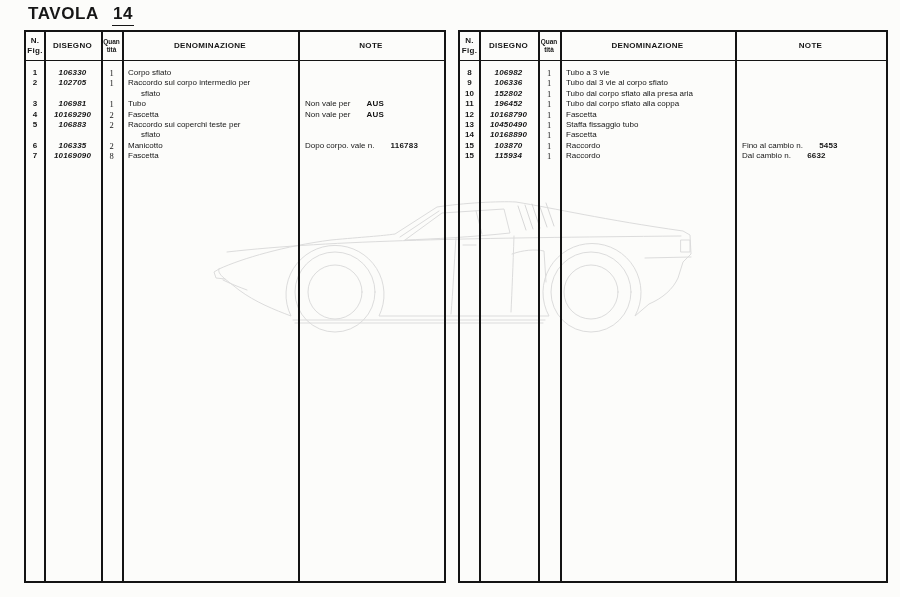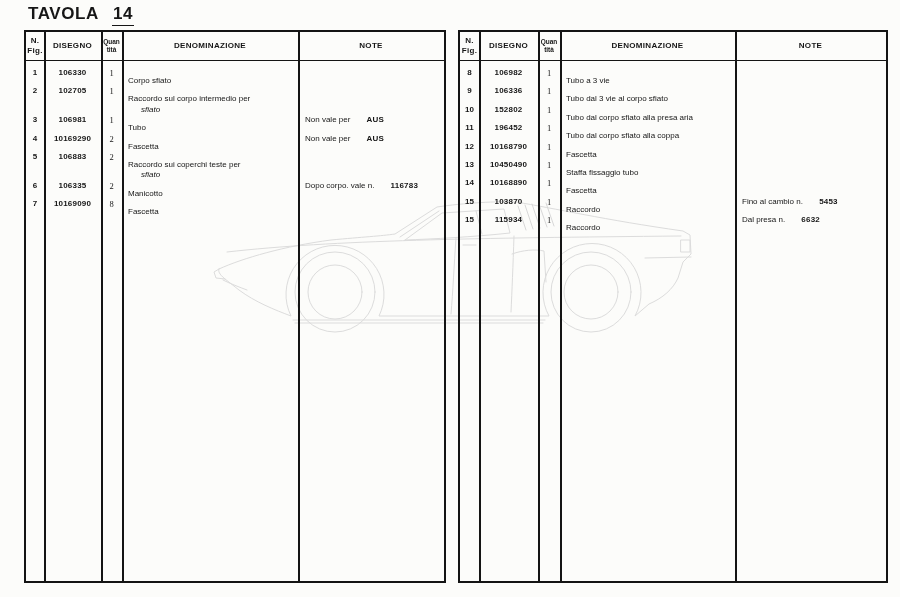--- a/index.html
+++ b/index.html
@@ -23,24 +23,24 @@
   #table-left .v1{left:18px}#table-left .v2{left:75px}#table-left .v3{left:96px}#table-left .v4{left:272px}
   #table-right .v1{left:19px}#table-right .v2{left:78px}#table-right .v3{left:100px}#table-right .v4{left:275px}
   .thead{display:flex;height:28px;border-bottom:1.5px solid #141414;}
   .hcell{display:flex;flex-direction:column;align-items:center;justify-content:center;
     font-weight:bold;font-size:8px;line-height:1.2;text-align:center;letter-spacing:.3px;}
   .hcell.qty{font-size:6.5px;letter-spacing:0;}
   .tbody{padding-top:7px;}
   .row{display:flex;align-items:flex-start;font-size:8px;line-height:10.4px;}
   .cell{box-sizing:border-box;}
   .cell.fig{text-align:center;font-weight:bold;}
-  .cell.disegno{text-align:center;font-weight:bold;letter-spacing:.2px;}
+  .cell.disegno{text-align:center;font-weight:bold;letter-spacing:.2px;font-style:italic;}
   .cell.qty{text-align:center;font-family:"Liberation Serif",serif;font-size:8.5px;}
-  .cell.denom{padding-left:6px;margin-top:8px;}
-  .cell.denom .dline.wrap{padding-left:13px;font-style:italic;}
+  .cell.denom{padding-left:6px;}
+  .cell.denom .dline.wrap{padding-left:13px;}
   .cell.note{padding-left:7px;white-space:nowrap;}
   .cell.note b{letter-spacing:.2px;margin-left:14px;}
   #table-left .fig{width:18px}#table-left .disegno{width:57px}#table-left .qty{width:21px}
   #table-left .denom{width:176px}#table-left .note{flex:1}
   #table-right .fig{width:19px}#table-right .disegno{width:59px}#table-right .qty{width:22px}
   #table-right .denom{width:175px}#table-right .note{flex:1}
 </style>
 </head>
 <body>
 
@@ -281,18 +281,18 @@
           </div>
           <div class="cell note"><span>Fino al cambio n. </span><b>5453</b></div>
         </div>
         <div class="row">
           <div class="cell fig">15</div>
           <div class="cell disegno">115934</div>
           <div class="cell qty">1</div>
           <div class="cell denom">
             <div class="dline">Raccordo</div>
           </div>
-          <div class="cell note"><span>Dal presa n. </span><b>6632</b></div>
+          <div class="cell note"><span>Dal cambio n. </span><b>6632</b></div>
         </div>
       </div>
   </div>
 
 </div>
 
 </body></html>

